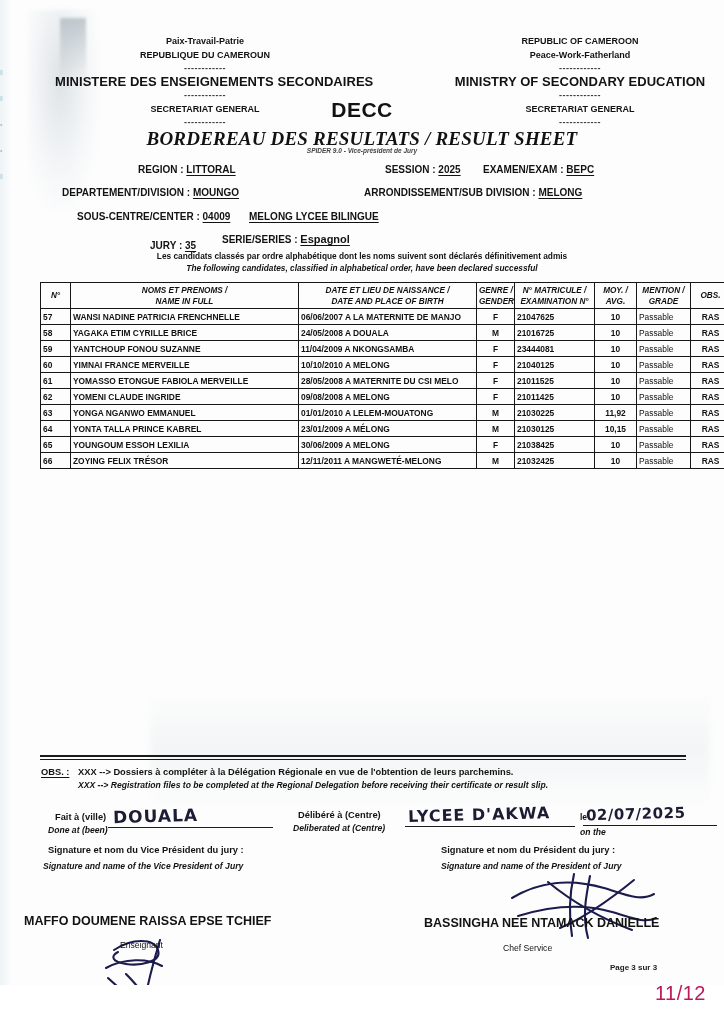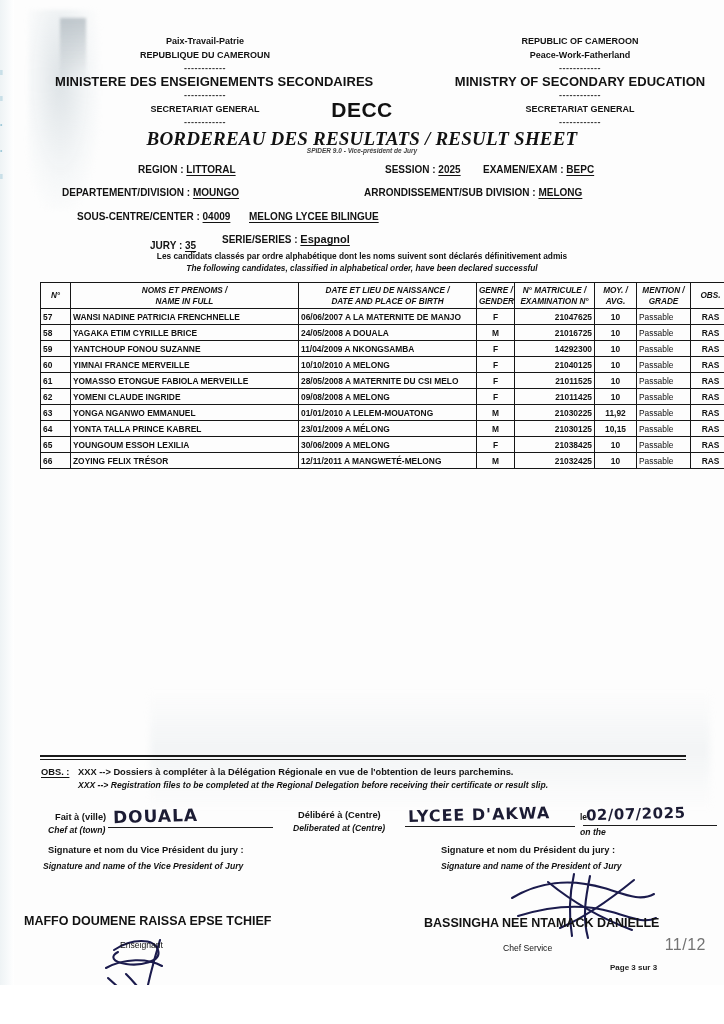--- a/index.html
+++ b/index.html
@@ -116,21 +116,21 @@
     font-style: italic; font-weight: bold; text-align: center;
     line-height: 11px; height: 26px; font-size: 8.2px;
   }
   table.results th .l2 { display: block; }
   table.results td { height: 16px; }
 
   .c-num   { width: 30px;  text-align: left;   font-weight: bold; font-size: 9px; padding-left: 3px; }
   .c-name  { width: 228px; text-align: left;   font-weight: bold; }
   .c-birth { width: 178px; text-align: left;   font-weight: bold; }
   .c-gen   { width: 38px;  text-align: center; font-weight: bold; font-size: 9px; }
-  .c-mat   { width: 80px;  text-align: right; font-weight: bold; font-size: 9px; }
+  .c-mat   { width: 80px;  text-align: left; font-weight: bold; font-size: 9px; }
   .c-moy   { width: 42px;  text-align: center; font-weight: bold; font-size: 9px; }
   .c-men   { width: 54px;  font-size: 8px; }
   .c-obs   { width: 40px;  text-align: center; font-weight: bold; font-size: 9px; }
 
   
   .rule {
     position: absolute; left: 40px; width: 646px; height: 0;
     border-top: 2px solid #1a1a1a;
   }
   .rule-a { top: 755px; }
@@ -180,22 +180,22 @@
     position: absolute; font-size: 8.6px; font-weight: normal; white-space: nowrap;
   }
   .role-left  { left: 120px; top: 940px; }
   .role-right { left: 503px; top: 943px; }
 
   .pagelbl {
     position: absolute; left: 610px; top: 963px;
     font-size: 8px; font-weight: bold; color: #222;
   }
   .viewer-page {
-    position: absolute; right: 18px; top: 936px;
-    font-size: 16px; color: #737373; letter-spacing: .5px;
+    position: absolute; right: 18px; top: 982px;
+    font-size: 20px; color: #be185d; letter-spacing: .5px;
   }
 
   .sig-svg { position: absolute; }
   .sg-left  { left: 96px;  top: 934px; }
   .sg-right { left: 508px; top: 872px; }
 </style>
 </head>
 <body>
 
 <div id="page">
@@ -316,21 +316,21 @@
           <td class="c-mat">21016725</td>
           <td class="c-moy">10</td>
           <td class="c-men">Passable</td>
           <td class="c-obs">RAS</td>
         </tr>
         <tr>
           <td class="c-num">59</td>
           <td class="c-name">YANTCHOUP FONOU SUZANNE</td>
           <td class="c-birth">11/04/2009 A NKONGSAMBA</td>
           <td class="c-gen">F</td>
-          <td class="c-mat">14292300</td>
+          <td class="c-mat">23444081</td>
           <td class="c-moy">10</td>
           <td class="c-men">Passable</td>
           <td class="c-obs">RAS</td>
         </tr>
         <tr>
           <td class="c-num">60</td>
           <td class="c-name">YIMNAI FRANCE MERVEILLE</td>
           <td class="c-birth">10/10/2010 A MELONG</td>
           <td class="c-gen">F</td>
           <td class="c-mat">21040125</td>
@@ -402,21 +402,21 @@
   </table>
 
   <div class="rule rule-a"></div>
   <div class="rule rule-b"></div>
 
   <div class="obs-lbl">OBS. :</div>
   <div class="obs-l1">XXX --&gt; Dossiers à compléter à la Délégation Régionale en vue de l'obtention de leurs parchemins.</div>
   <div class="obs-l2">XXX --&gt; Registration files to be completed at the Regional Delegation before receiving their certificate or result slip.</div>
 
   <div class="sig-lbl f-fait">Fait à (ville)</div>
-  <div class="sig-lbl-i f-done">Chef at (town)</div>
+  <div class="sig-lbl-i f-done">Done at (been)</div>
   <div class="hand h-ville">DOUALA</div>
   <div class="hline hl-ville"></div>
 
   <div class="sig-lbl f-delib">Délibéré à (Centre)</div>
   <div class="sig-lbl-i f-delib2">Deliberated at (Centre)</div>
   <div class="hand h-centre">LYCEE D'AKWA</div>
   <div class="hline hl-centre"></div>
 
   <div class="sig-lbl f-le">le</div>
   <div class="sig-lbl-i f-onthe">on the</div>

